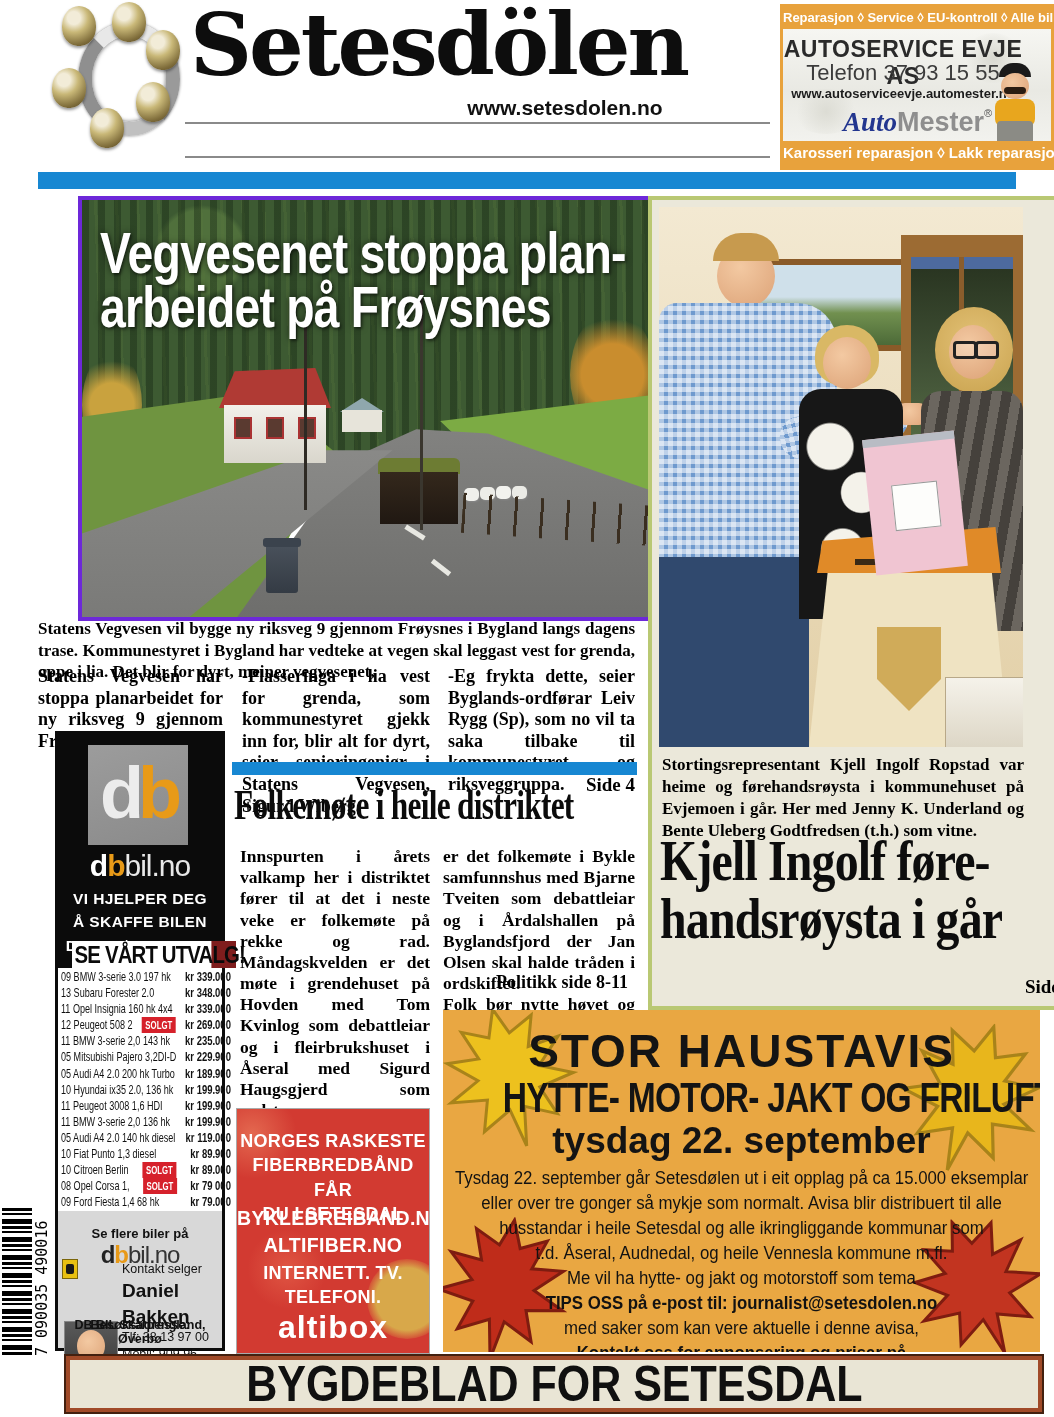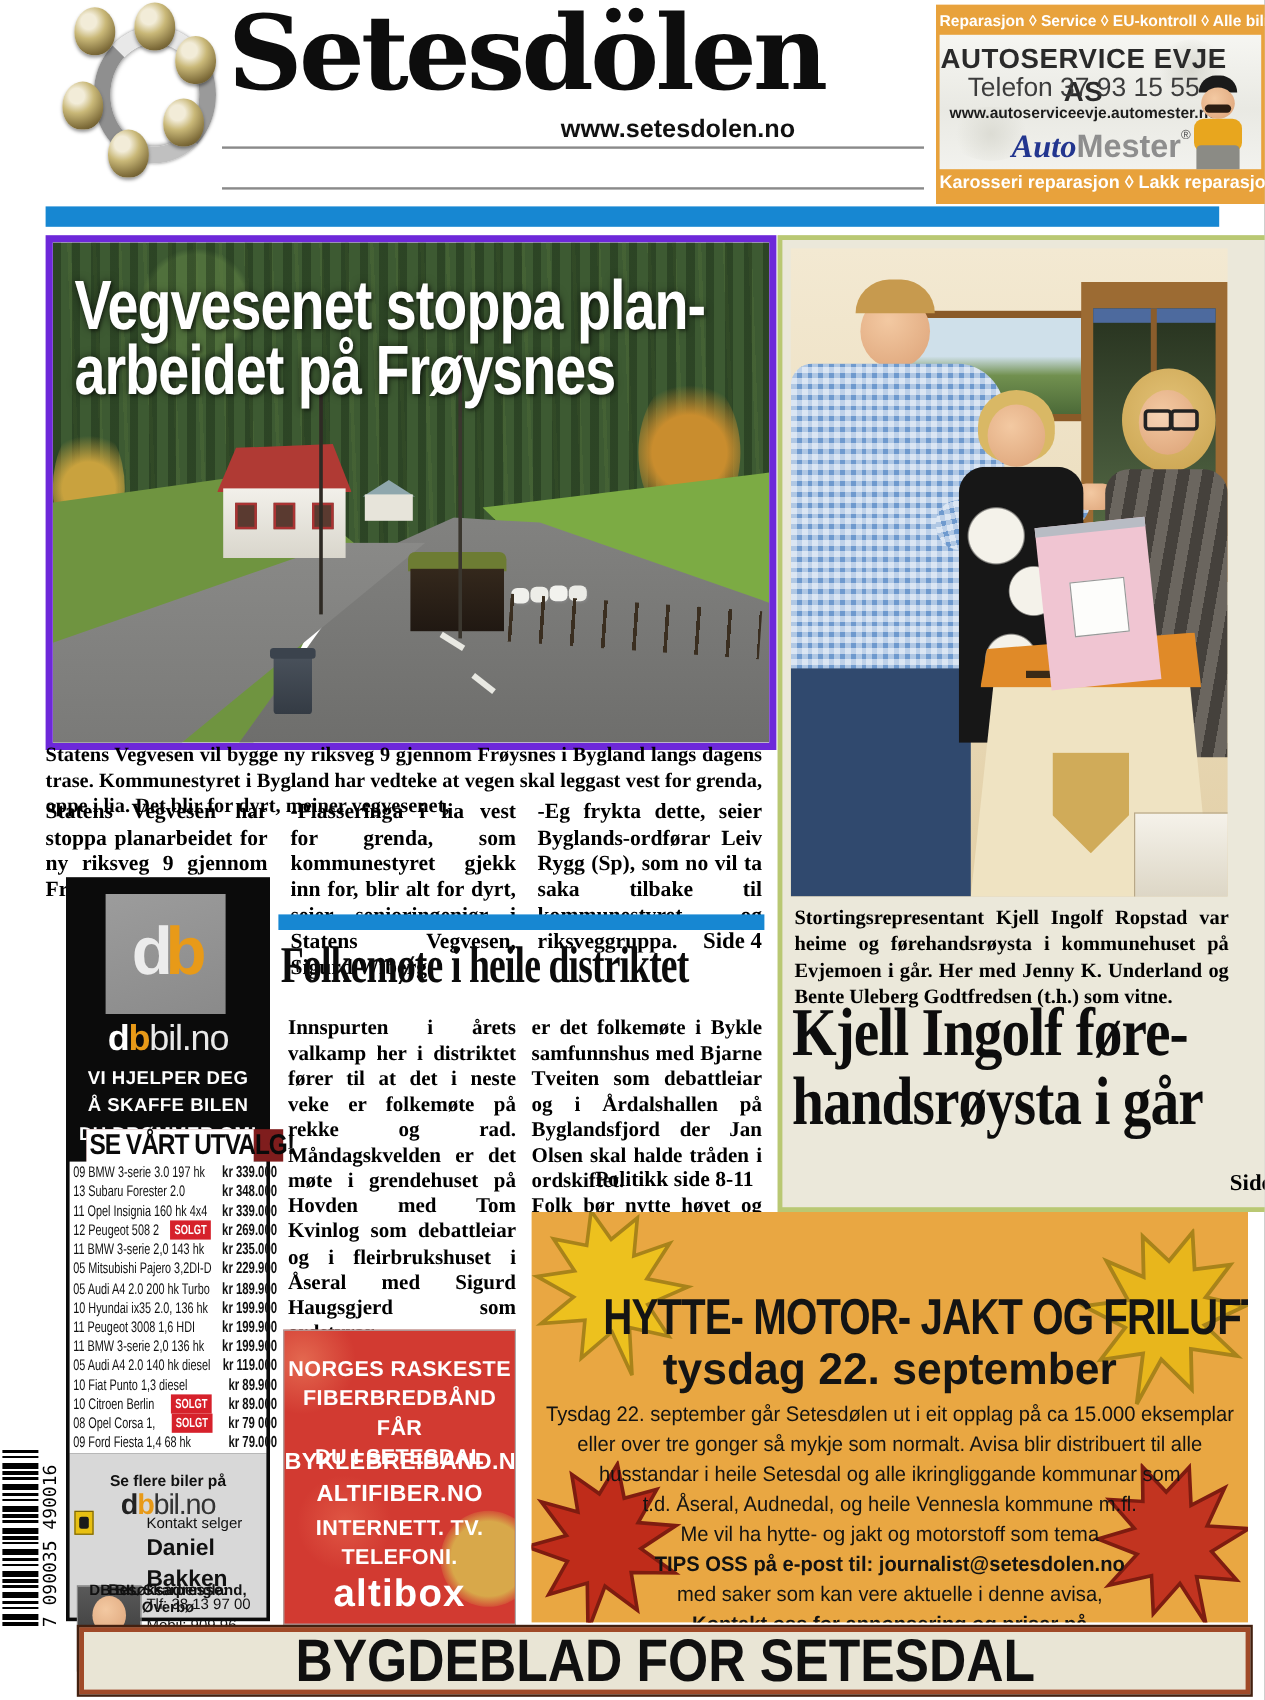--- a/index.html
+++ b/index.html
@@ -30,21 +30,21 @@
   .autoad-bar{background:#e8a23c;color:#fff;font-weight:bold;font-size:13px;text-align:center;line-height:22px;white-space:nowrap;}
   .autoad-inner{background:linear-gradient(180deg,#f6f6f2,#e9e9e3 55%,#f2f2ee);position:relative;overflow:hidden;}
   .autoad-company{font-size:23px;font-weight:bold;color:#2a2a2a;letter-spacing:.5px;}
   .autoad-phone{font-size:22px;color:#3c3c3c;}
   .autoad-site{font-size:13px;font-weight:bold;color:#1c1c1c;}
   .automester .a1{font-family:"Liberation Serif",serif;font-style:italic;font-weight:bold;color:#23368f;font-size:27px;}
   .automester .a2{color:#8e8e8e;font-weight:bold;font-size:27px;}
   .automester .a3{color:#555;font-size:11px;vertical-align:top;}
 
   
-  .photoframe{border:6px solid #6d28d9;overflow:hidden;}
+  .photoframe{border:4px solid #6d28d9;overflow:hidden;margin-left:40px;}
   .headline-overlay{color:#fff;font-weight:bold;font-size:58px;line-height:.93;
         transform:scaleX(.8);transform-origin:0 0;letter-spacing:-1px;
         text-shadow:0 0 8px rgba(0,0,0,.55),2px 2px 3px rgba(0,0,0,.4);}
   .caption{font-size:17px;line-height:1.27;color:#000;}
   .leadcol{font-size:18px;line-height:1.2;color:#000;}
 
   
   .rightpanel{background:#ebe8da;border:4px solid #b9c873;}
   .rcaption{font-size:17px;line-height:1.3;color:#000;}
   .bigserif{font-family:"Liberation Serif",serif;font-weight:bold;color:#0d0d0d;
@@ -53,21 +53,21 @@
 
   
   .folkehead{font-family:"Liberation Serif",serif;font-weight:bold;font-size:43px;letter-spacing:-1px;
         transform:scaleX(.73);transform-origin:0 0;white-space:nowrap;color:#0b0b0b;}
   .folkecol{font-size:17.5px;line-height:1.21;white-space:pre-line;}
   .politikk{font-size:18px;font-weight:bold;text-align:right;}
 
   
   .dbad{background:#0b0b0b;}
   .dbsquare{background:linear-gradient(160deg,#9c9c9c,#8a8a8a);}
-  .dblogo{font-size:56px;font-weight:bold;letter-spacing:-6px;line-height:64px;}
+  .dblogo{font-size:72px;font-weight:bold;letter-spacing:-6px;line-height:64px;}
   .dblogo .d{color:#ececec;} .dblogo .bee{color:#e89a18;}
   .dbsite{font-size:30px;letter-spacing:-1px;}
   .dbsite .d{color:#fff;font-weight:bold;} .dbsite .bee{color:#e89a18;font-weight:bold;}
   .dbsite .rest{color:#e8e8e8;font-weight:normal;}
   .dbslogan{color:#fff;font-weight:bold;font-size:15.5px;line-height:1.5;letter-spacing:.4px;}
   .utvalg{background:#fff;color:#0a0a0a;font-weight:bold;font-size:24px;letter-spacing:-1px;
         transform:scaleX(.85);transform-origin:0 0;white-space:nowrap;}
   .cars{width:240px;transform:scaleX(.708);transform-origin:0 0;}
   .carrow{display:flex;justify-content:space-between;align-items:center;font-size:12.8px;
         line-height:16.1px;color:#111;white-space:nowrap;}
@@ -423,20 +423,21 @@
     </svg>
     <svg class="abs" style="right:-10px;top:10px;width:160px;height:160px;transform:rotate(18deg);" viewBox="0 0 100 100">
       <path d="M50 2 L57 20 L74 12 L67 32 L88 30 L71 46 L92 56 L68 60 L75 80 L55 70 L50 96 L45 70 L25 80 L32 60 L8 56 L29 46 L12 30 L33 32 L26 12 L43 20 Z" fill="#e8b61c" stroke="#a8831a" stroke-width="2"></path>
     </svg>
     <svg class="abs" style="left:-16px;bottom:-14px;width:150px;height:150px;transform:rotate(10deg);" viewBox="0 0 100 100">
       <path d="M50 2 L57 20 L74 12 L67 32 L88 30 L71 46 L92 56 L68 60 L75 80 L55 70 L50 96 L45 70 L25 80 L32 60 L8 56 L29 46 L12 30 L33 32 L26 12 L43 20 Z" fill="#bf2c1a" stroke="#7e1c10" stroke-width="2"></path>
     </svg>
     <svg class="abs" style="right:-14px;bottom:-12px;width:150px;height:150px;transform:rotate(-22deg);" viewBox="0 0 100 100">
       <path d="M50 2 L57 20 L74 12 L67 32 L88 30 L71 46 L92 56 L68 60 L75 80 L55 70 L50 96 L45 70 L25 80 L32 60 L8 56 L29 46 L12 30 L33 32 L26 12 L43 20 Z" fill="#c23420 " stroke="#7e1c10" stroke-width="2"></path>
     </svg>
+    <div class="abs center haust-title" style="left:0;top:14px;width:597px;">STOR HAUSTAVIS</div>
     <div class="abs center haust-sub" style="left:0;top:64px;width:597px;">HYTTE- MOTOR- JAKT OG FRILUFT</div>
     <div class="abs center haust-date" style="left:0;top:110px;width:597px;">tysdag 22. september</div>
     <div class="abs haust-body" style="left:0;top:156px;width:597px;">
         <div>Tysdag 22. september går Setesdølen ut i eit opplag på ca 15.000 eksemplar</div>
         <div>eller over tre gonger så mykje som normalt.  Avisa blir distribuert til alle</div>
         <div>husstandar i heile Setesdal og alle ikringliggande kommunar som</div>
         <div>t.d.  Åseral,  Audnedal, og heile Vennesla kommune m.fl.</div>
         <div>Me vil ha hytte- og jakt og motorstoff som tema</div>
         <div class="b">TIPS OSS på e-post til: journalist@setesdolen.no</div>
         <div>med saker som kan vere aktuelle i denne avisa,</div>

